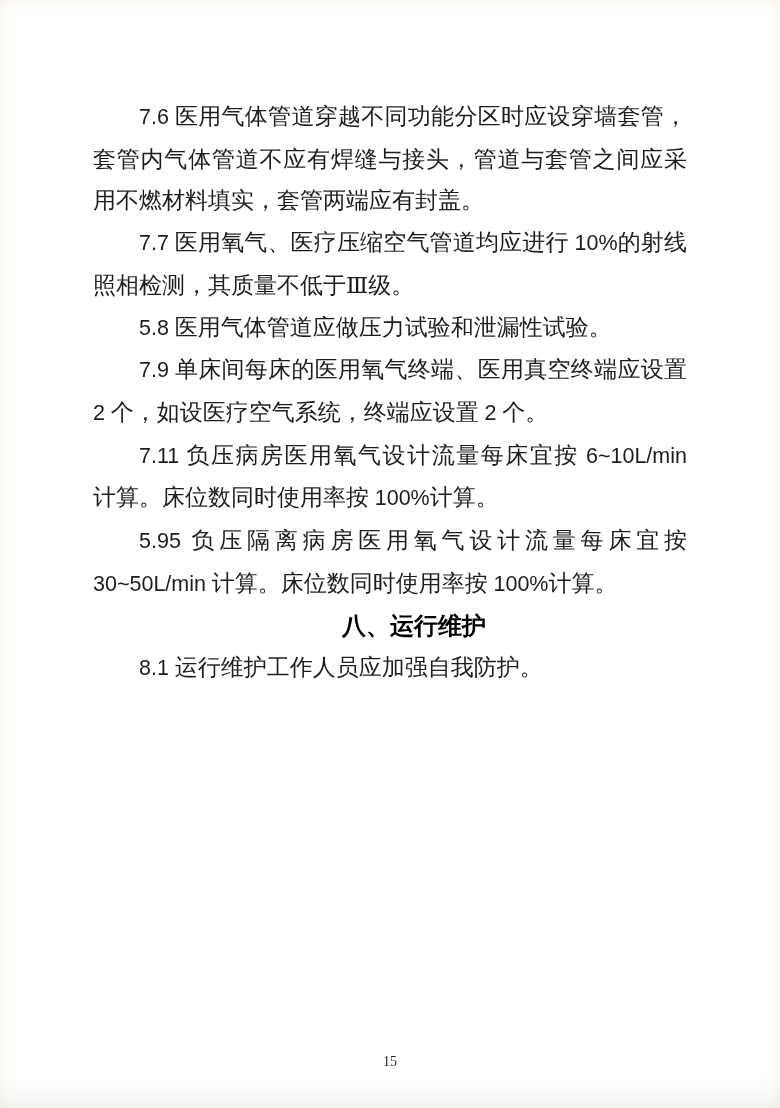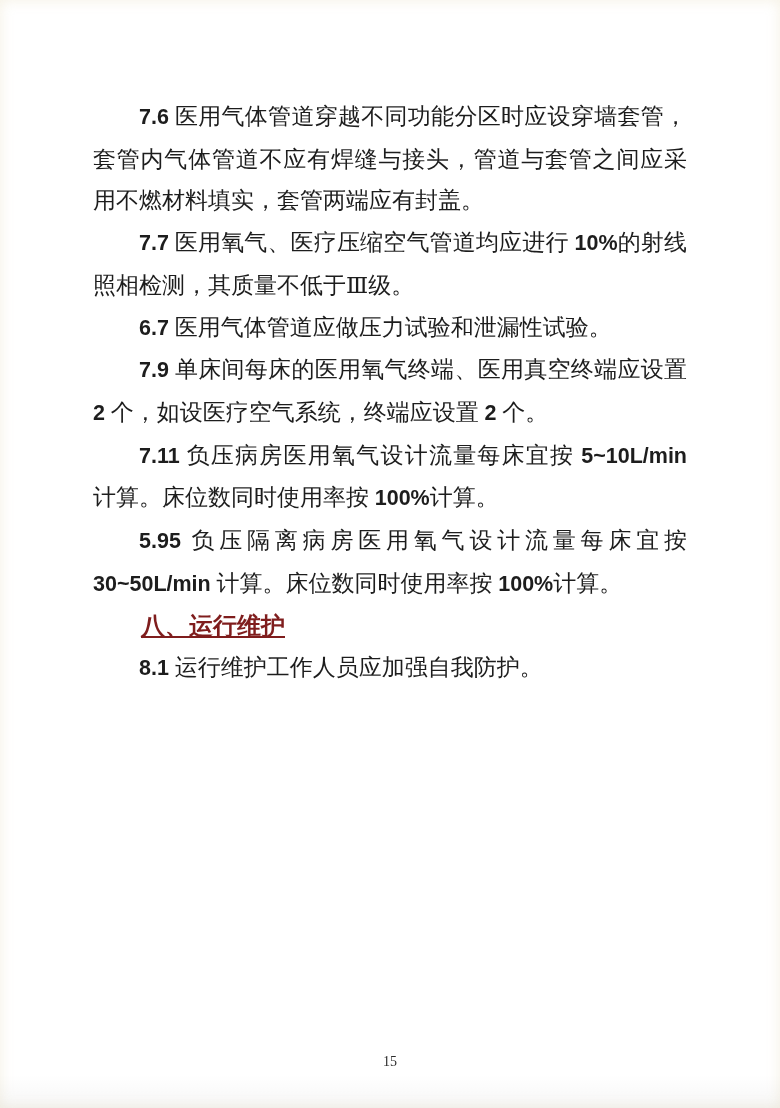--- a/index.html
+++ b/index.html
@@ -35,30 +35,29 @@
     margin: 0;
     font-family: "Liberation Serif", "DejaVu Serif", serif;
     font-size: 23px;
     line-height: 41.7px;
     color: #1d1d1d;
     text-align: justify;
     text-indent: 2em;
   }
   .para .latin {
     font-family: "Liberation Sans", "DejaVu Sans", sans-serif;
-    font-weight: 700;
+    font-weight: 400;
     font-size: 21.5px;
   }
   .para.heading {
     font-family: "Liberation Sans", "DejaVu Sans", sans-serif;
     font-weight: 700;
     font-size: 24px;
-    color: #7f1d1d;
-    text-align: left;
-    text-decoration: underline;
+    color: #000000;
+    text-align: center;
   }
   .footer {
     position: absolute;
     left: 0;
     right: 0;
     top: 1052px;
     text-align: center;
   }
   .page-num {
     font-family: "Liberation Serif", "DejaVu Serif", serif;
@@ -67,23 +66,23 @@
     text-align: center;
   }
 </style>
 </head>
 <body>
 
 <div class="page">
   <main class="content" id="paragraphs">
       <p class="para body"><span class="latin">7.6</span> 医用气体管道穿越不同功能分区时应设穿墙套管，套管内气体管道不应有焊缝与接头，管道与套管之间应采用不燃材料填实，套管两端应有封盖。</p>
       <p class="para body"><span class="latin">7.7</span> 医用氧气、医疗压缩空气管道均应进行 <span class="latin">10%</span>的射线照相检测，其质量不低于Ⅲ级。</p>
-      <p class="para body"><span class="latin">6.7</span> 医用气体管道应做压力试验和泄漏性试验。</p>
+      <p class="para body"><span class="latin">5.8</span> 医用气体管道应做压力试验和泄漏性试验。</p>
       <p class="para body"><span class="latin">7.9</span> 单床间每床的医用氧气终端、医用真空终端应设置 <span class="latin">2</span> 个，如设医疗空气系统，终端应设置 <span class="latin">2</span> 个。</p>
-      <p class="para body"><span class="latin">7.11</span> 负压病房医用氧气设计流量每床宜按 <span class="latin">5~10L/min</span> 计算。床位数同时使用率按 <span class="latin">100%</span>计算。</p>
+      <p class="para body"><span class="latin">7.11</span> 负压病房医用氧气设计流量每床宜按 <span class="latin">6~10L/min</span> 计算。床位数同时使用率按 <span class="latin">100%</span>计算。</p>
       <p class="para body"><span class="latin">5.95</span> 负压隔离病房医用氧气设计流量每床宜按 <span class="latin">30~50L/min</span> 计算。床位数同时使用率按 <span class="latin">100%</span>计算。</p>
       <p class="para heading">八、运行维护</p>
       <p class="para body"><span class="latin">8.1</span> 运行维护工作人员应加强自我防护。</p>
     </main>
   <footer class="footer">
     <span class="page-num">15</span>
   </footer>
 </div>
 
 </body></html>

